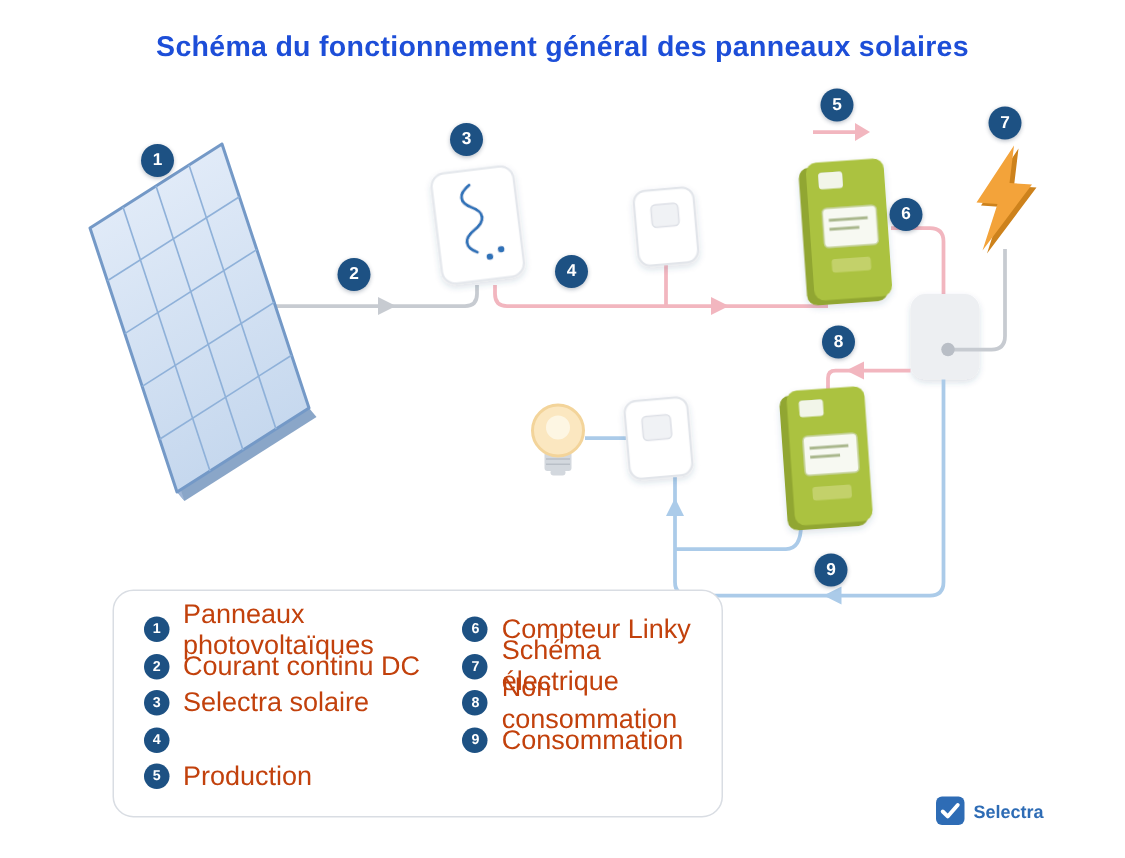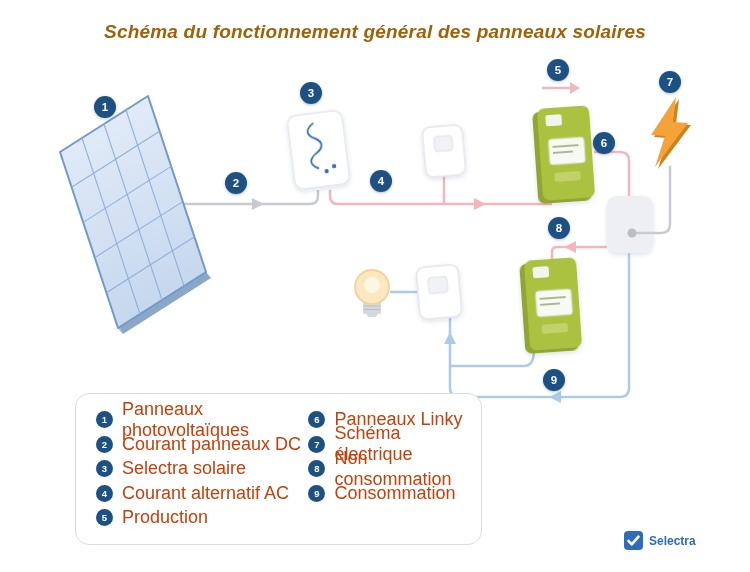--- a/index.html
+++ b/index.html
@@ -1,18 +1,18 @@
 <!DOCTYPE html>
 <html><head>
 <meta charset="utf-8">
 <style>
   html,body{margin:0;padding:0;background:#fff;font-family:"Liberation Sans",sans-serif;}
   .canvas{position:relative;width:750px;height:572px;background:#ffffff;overflow:hidden;}
   .title{position:absolute;top:21px;left:0;width:100%;text-align:center;font-size:19px;
-         font-weight:bold;color:#a16207;letter-spacing:.2px;font-style:italic;}
+         font-weight:bold;color:#1d4ed8;letter-spacing:.2px;}
   .art{position:absolute;left:0;top:0;width:750px;height:572px;}
   .badge{position:absolute;width:22px;height:22px;border-radius:50%;background:#1d5183;color:#fff;
          font-size:11.5px;font-weight:bold;display:flex;align-items:center;justify-content:center;
          box-shadow:0 1px 3px rgba(20,40,70,.3);z-index:5;}
   .b1{left:94px;top:96px}.b2{left:225px;top:172px}.b3{left:300px;top:82px}
   .b4{left:370px;top:170px}.b5{left:547px;top:59px}.b6{left:593px;top:132px}
   .b7{left:659px;top:71px}.b8{left:548px;top:217px}.b9{left:543px;top:369px}
   .legend{position:absolute;left:75px;top:393px;width:407px;height:152px;border:1.5px solid #d9dde3;
           border-radius:14px;background:#fff;box-sizing:border-box;display:flex;
           padding:17px 0 0 20px;z-index:4;}
@@ -160,39 +160,38 @@
   <div class="badge b9">9</div>
 
   <div class="legend">
     <div class="lcol lcol1">
       <div class="lrow">
         <span class="lbadge">1</span>
         <span class="llabel">Panneaux photovoltaïques</span>
       </div>
       <div class="lrow">
         <span class="lbadge">2</span>
-        <span class="llabel">Courant panneaux DC</span>
+        <span class="llabel">Courant continu DC</span>
       </div>
       <div class="lrow">
         <span class="lbadge">3</span>
         <span class="llabel">Selectra solaire</span>
       </div>
       <div class="lrow">
         <span class="lbadge">4</span>
-        <span class="llabel">Courant alternatif AC</span>
       </div>
       <div class="lrow">
         <span class="lbadge">5</span>
         <span class="llabel">Production</span>
       </div>
     </div>
     <div class="lcol">
       <div class="lrow">
         <span class="lbadge">6</span>
-        <span class="llabel">Panneaux Linky</span>
+        <span class="llabel">Compteur Linky</span>
       </div>
       <div class="lrow">
         <span class="lbadge">7</span>
         <span class="llabel">Schéma électrique</span>
       </div>
       <div class="lrow">
         <span class="lbadge">8</span>
         <span class="llabel">Non consommation</span>
       </div>
       <div class="lrow">

